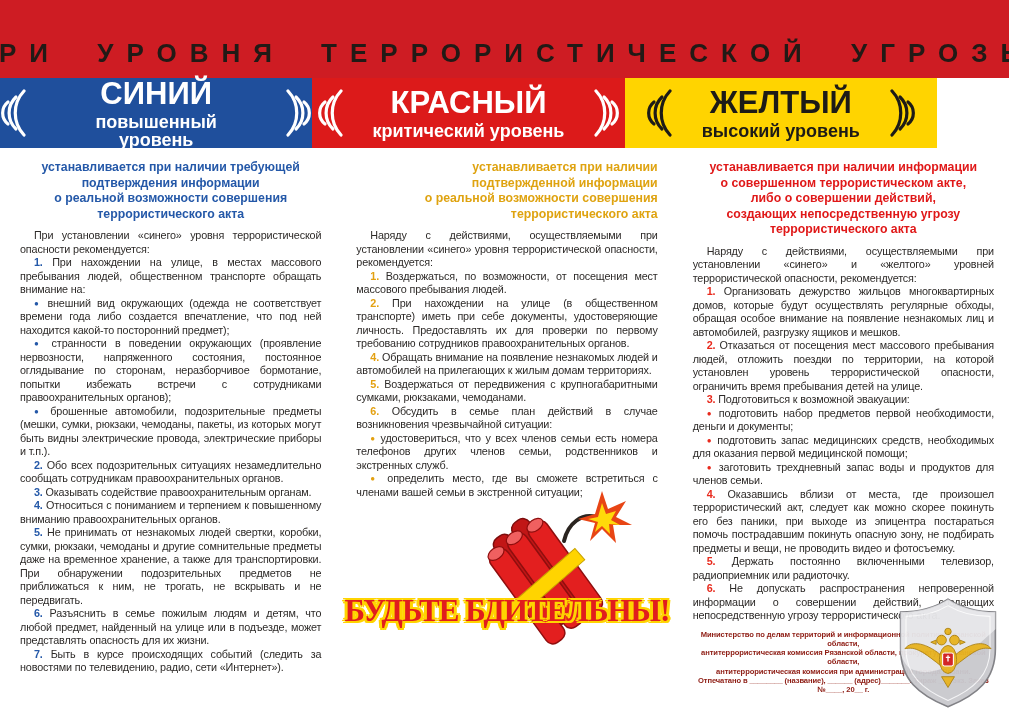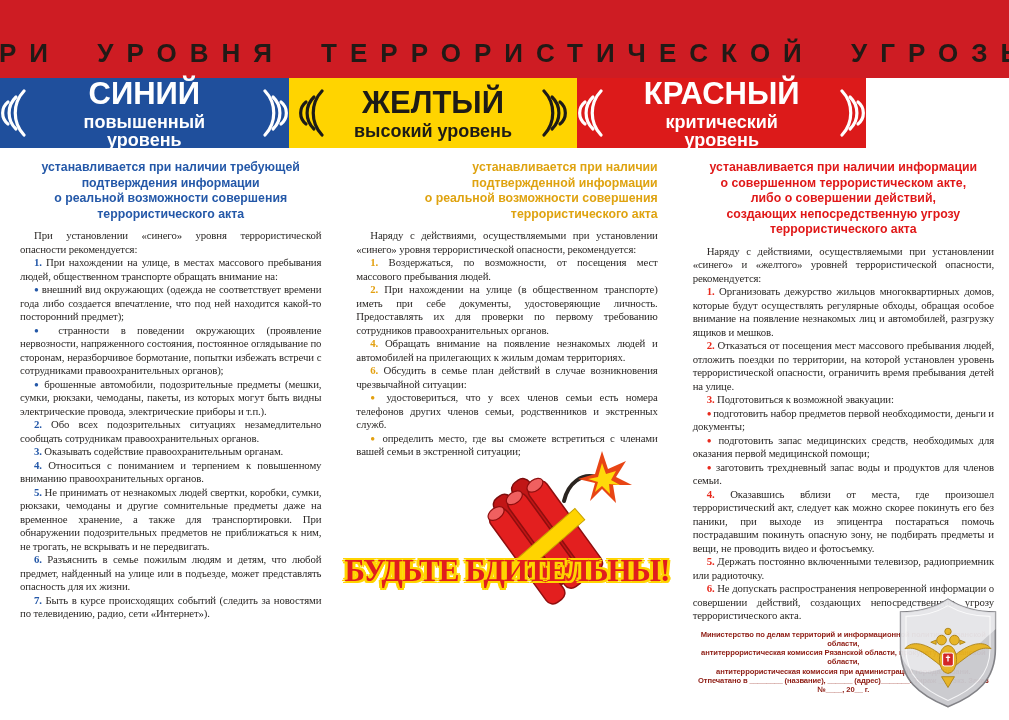--- a/index.html
+++ b/index.html
@@ -11,21 +11,21 @@
   
   .band{
     position:absolute; top:0; left:0; width:1009px; height:78px;
     background:#ce1c23; display:flex; align-items:flex-end; justify-content:center;
   }
   .band h1{
     font-size:26px; font-weight:bold; color:#221a16;
     letter-spacing:13px; word-spacing:16px; padding-bottom:9px; white-space:nowrap;
   }
   
-  .heads{ position:absolute; top:78px; left:0; width:866px; height:70px; display:flex; }
+  .heads{ position:absolute; top:78px; left:0; width:937px; height:70px; display:flex; }
   .col-head{
     flex:1 1 33.33%; display:flex; align-items:center; justify-content:center; gap:26px;
   }
   .head-text{ text-align:center; line-height:1; }
   .level-name{ font-size:31px; font-weight:bold; letter-spacing:0; }
   .level-sub{ font-size:18px; font-weight:bold; margin-top:4px; }
   .waves{ display:inline-flex; }
   .waves svg{ display:block; }
   .waves.right svg{ transform:scaleX(-1); }
   
@@ -34,21 +34,21 @@
   }
   .col{
     flex:1 1 33.33%; padding:12px 15px 0 20px; overflow:hidden;
   }
   .col .intro{
     font-weight:bold; font-size:12.3px; line-height:15.5px; text-align:center;
     white-space:pre-line; margin-bottom:7px;
   }
   .paras p{
     font-size:10.8px; line-height:13.5px; color:#2d2a28; text-align:justify;
-    text-indent:14px; letter-spacing:-0.15px;font-family:Liberation Serif, serif;
+    text-indent:14px; letter-spacing:-0.15px;
   }
   .paras .marker{ font-weight:bold; color:var(--accent); }
   .paras .bullet-glyph{ font-size:8px; vertical-align:1px; }
   
   .boom{ position:relative; height:160px; margin-top:2px; }
   .dynamite{ position:absolute; left:108px; top:-12px; z-index:1; }
   .vigilant{
     position:absolute; left:-14px; right:-14px; bottom:32px; z-index:2;
     text-align:center; font-weight:bold; font-size:31px; letter-spacing:-1px;
     white-space:nowrap;
@@ -86,52 +86,52 @@
       </div>
       <span class="waves right">
         <svg width="30" height="48" viewBox="0 0 30 48" fill="none" stroke="currentColor" stroke-width="3.2" stroke-linecap="round">
           <path d="M24 2 A32 32 0 0 0 24 46"></path>
             <path d="M16 8 A22 22 0 0 0 16 40"></path>
             <path d="M8 13 A14 14 0 0 0 8 35"></path>
         </svg>
       </span>
     </div>
 
+    <div class="col-head" style="background: rgb(220, 26, 26); color: rgb(255, 255, 255);">
+      <span class="waves left">
+        <svg width="30" height="48" viewBox="0 0 30 48" fill="none" stroke="currentColor" stroke-width="3.2" stroke-linecap="round">
+          <path d="M24 2 A32 32 0 0 0 24 46"></path>
+            <path d="M16 8 A22 22 0 0 0 16 40"></path>
+            <path d="M8 13 A14 14 0 0 0 8 35"></path>
+        </svg>
+      </span>
+      <div class="head-text">
+        <div class="level-name">КРАСНЫЙ</div>
+        <div class="level-sub">критический уровень</div>
+      </div>
+      <span class="waves right">
+        <svg width="30" height="48" viewBox="0 0 30 48" fill="none" stroke="currentColor" stroke-width="3.2" stroke-linecap="round">
+          <path d="M24 2 A32 32 0 0 0 24 46"></path>
+            <path d="M16 8 A22 22 0 0 0 16 40"></path>
+            <path d="M8 13 A14 14 0 0 0 8 35"></path>
+        </svg>
+      </span>
+    </div>
+
     <div class="col-head" style="background: rgb(255, 212, 0); color: rgb(29, 27, 23);">
       <span class="waves left">
         <svg width="30" height="48" viewBox="0 0 30 48" fill="none" stroke="currentColor" stroke-width="3.2" stroke-linecap="round">
           <path d="M24 2 A32 32 0 0 0 24 46"></path>
             <path d="M16 8 A22 22 0 0 0 16 40"></path>
             <path d="M8 13 A14 14 0 0 0 8 35"></path>
         </svg>
       </span>
       <div class="head-text">
         <div class="level-name">ЖЕЛТЫЙ</div>
         <div class="level-sub">высокий уровень</div>
-      </div>
-      <span class="waves right">
-        <svg width="30" height="48" viewBox="0 0 30 48" fill="none" stroke="currentColor" stroke-width="3.2" stroke-linecap="round">
-          <path d="M24 2 A32 32 0 0 0 24 46"></path>
-            <path d="M16 8 A22 22 0 0 0 16 40"></path>
-            <path d="M8 13 A14 14 0 0 0 8 35"></path>
-        </svg>
-      </span>
-    </div>
-
-    <div class="col-head" style="background: rgb(220, 26, 26); color: rgb(255, 255, 255);">
-      <span class="waves left">
-        <svg width="30" height="48" viewBox="0 0 30 48" fill="none" stroke="currentColor" stroke-width="3.2" stroke-linecap="round">
-          <path d="M24 2 A32 32 0 0 0 24 46"></path>
-            <path d="M16 8 A22 22 0 0 0 16 40"></path>
-            <path d="M8 13 A14 14 0 0 0 8 35"></path>
-        </svg>
-      </span>
-      <div class="head-text">
-        <div class="level-name">КРАСНЫЙ</div>
-        <div class="level-sub">критический уровень</div>
       </div>
       <span class="waves right">
         <svg width="30" height="48" viewBox="0 0 30 48" fill="none" stroke="currentColor" stroke-width="3.2" stroke-linecap="round">
           <path d="M24 2 A32 32 0 0 0 24 46"></path>
             <path d="M16 8 A22 22 0 0 0 16 40"></path>
             <path d="M8 13 A14 14 0 0 0 8 35"></path>
         </svg>
       </span>
     </div>
   </div>
@@ -161,20 +161,21 @@
     <section class="col" style="--accent: #e3a010;">
       <div class="intro" style="color: rgb(223, 163, 16); text-align: right;">устанавливается при наличии
 подтвержденной информации
 о реальной возможности совершения
 террористического акта</div>
       <div class="paras">
           <p>Наряду с действиями, осуществляемыми при установлении «синего» уровня террористической опасности, рекомендуется:</p>
           <p><span class="marker">1. </span>Воздержаться, по возможности, от посещения мест массового пребывания людей.</p>
           <p><span class="marker">2. </span>При нахождении на улице (в общественном транспорте) иметь при себе документы, удостоверяющие личность. Предоставлять их для проверки по первому требованию сотрудников правоохранительных органов.</p>
           <p><span class="marker">4. </span>Обращать внимание на появление незнакомых людей и автомобилей на прилегающих к жилым домам территориях.</p>
+          <p><span class="marker">5. </span>Воздержаться от передвижения с крупногабаритными сумками, рюкзаками, чемоданами.</p>
           <p><span class="marker">6. </span>Обсудить в семье план действий в случае возникновения чрезвычайной ситуации:</p>
           <p><span class="marker bullet-glyph">● </span>удостовериться, что у всех членов семьи есть номера телефонов других членов семьи, родственников и экстренных служб.</p>
           <p><span class="marker bullet-glyph">● </span>определить место, где вы сможете встретиться с членами вашей семьи в экстренной ситуации;</p>
         </div>
       <div class="boom">
         <svg class="dynamite" width="168" height="168" viewBox="0 0 168 168">
           <g transform="rotate(-36 84 96)">
             <rect x="62" y="28" width="20" height="108" rx="8" fill="#c11616" stroke="#7c0d0d" stroke-width="1.5"></rect>
             <rect x="86" y="26" width="20" height="108" rx="8" fill="#c11616" stroke="#7c0d0d" stroke-width="1.5"></rect>
             <rect x="50" y="38" width="21" height="110" rx="8" fill="#e31f1f" stroke="#8f0e0e" stroke-width="1.5"></rect>

